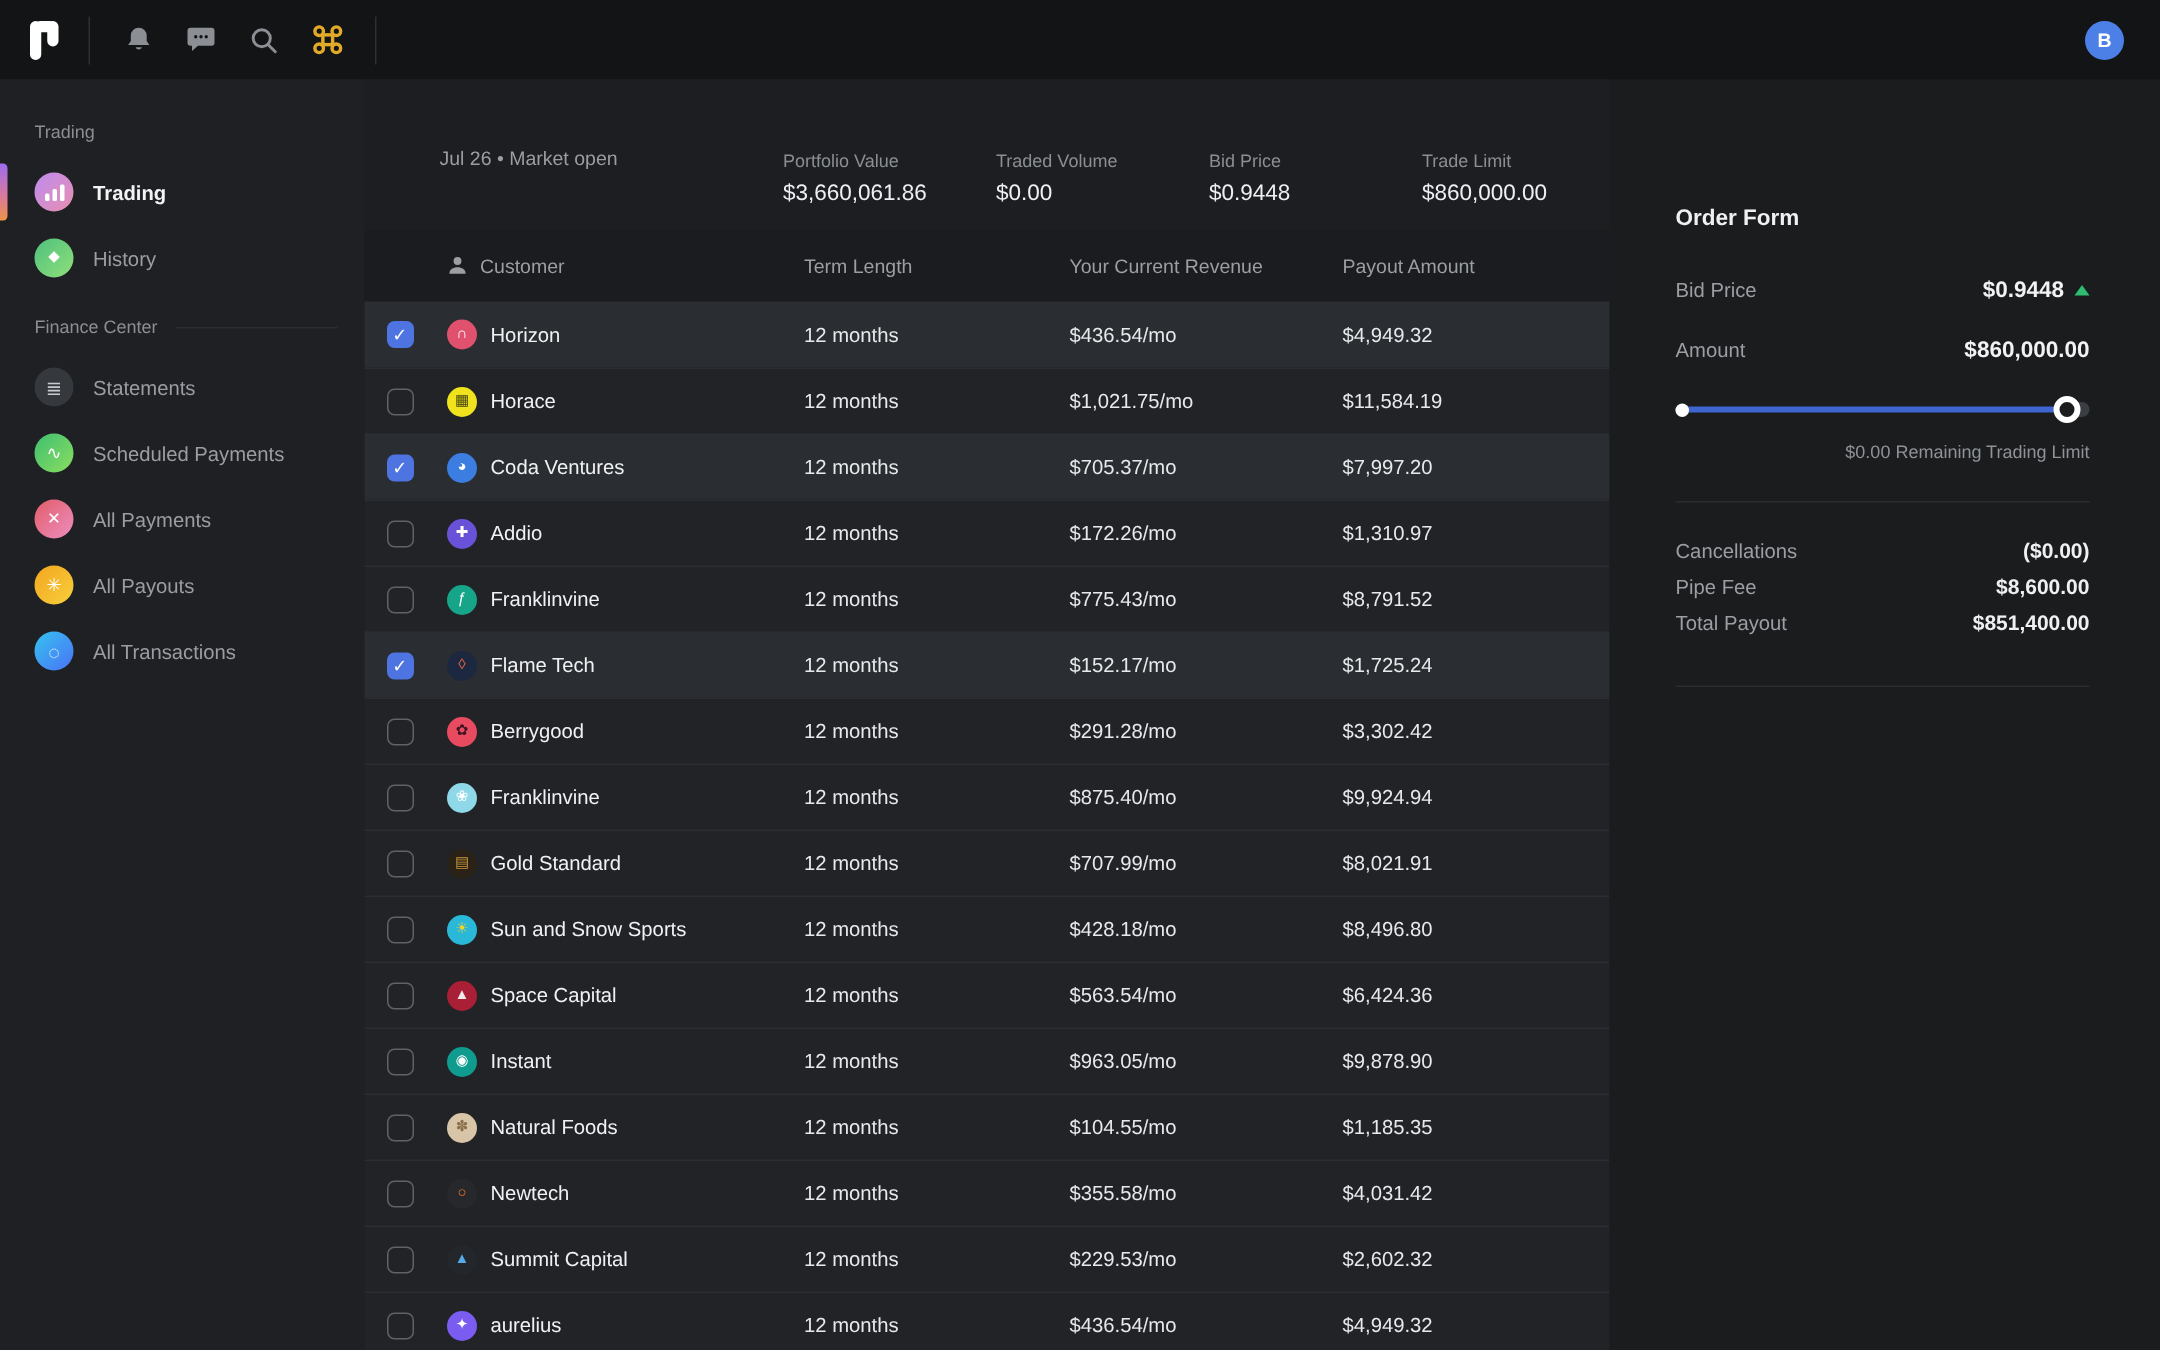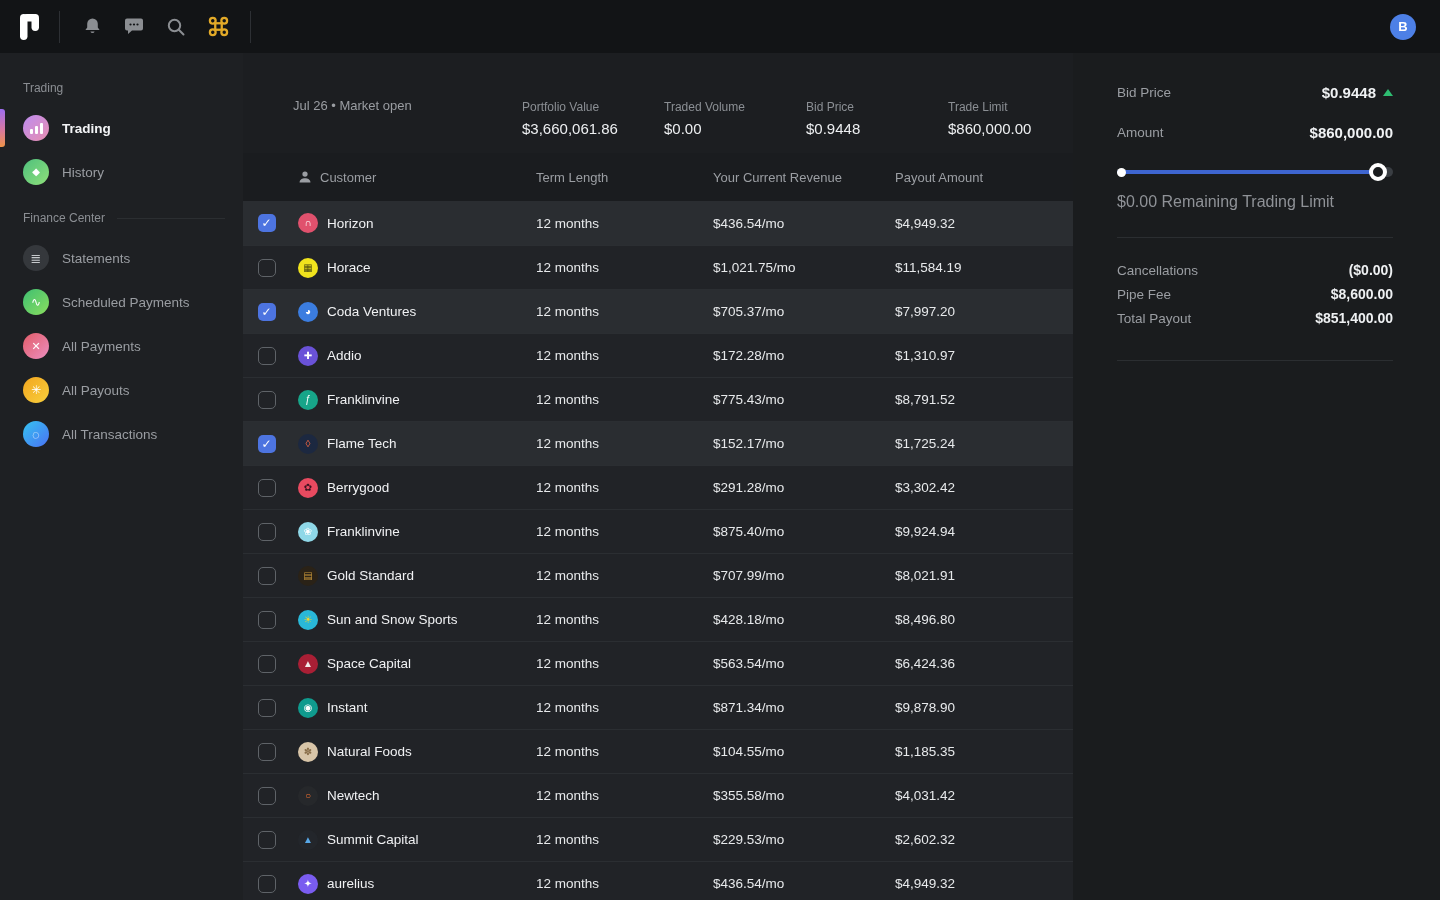--- a/index.html
+++ b/index.html
@@ -82,21 +82,21 @@
   .kv-label { font-size:13.5px; color:#9b9ea3; }
   .kv-value { font-size:15px; font-weight:bold; color:#f0f2f4; display:flex; align-items:center; }
   .tri-up { width:0; height:0; border-left:5px solid transparent; border-right:5px solid transparent;
     border-bottom:7px solid #2ebd71; margin-left:7px; }
   .slider { position:relative; height:18px; margin-top:22px; cursor:pointer; }
   .sl-fill { position:absolute; top:7px; left:0; height:4px; background:#3e65d0; border-radius:2px; }
   .sl-rest { position:absolute; top:4px; right:0; height:10px; background:#3a3e43; border-radius:5px; }
   .sl-dot { position:absolute; top:4.5px; left:0; width:9px; height:9px; border-radius:50%; background:#fff; }
   .sl-thumb { position:absolute; top:0; width:18px; height:18px; border-radius:50%;
     border:4px solid #fff; background:#1a1c1e; cursor:grab; }
-  .remaining { margin-top:12px; font-size:16px; color:#8f9297; }
+  .remaining { margin-top:12px; font-size:12px; color:#8f9297;text-align:right; }
   .hr { height:1px; background:#2b2e31; }
   .hr1 { margin-top:26px; }
   .hr2 { margin-top:30px; }
   .sum { margin-top:20px; }
   .sum-row { display:flex; justify-content:space-between; align-items:center; height:24px; }
   .sum-label { font-size:13.5px; color:#9b9ea3; }
   .sum-value { font-size:14px; font-weight:bold; color:#eef0f2; display:flex; align-items:center; gap:5px; }
   .place-btn { margin-top:40px; width:100%; height:44px; border:none; border-radius:8px; background:#00c171;
     color:#fff; font-size:14.5px; font-weight:bold; cursor:pointer; font-family:inherit; }
 </style>
@@ -322,21 +322,21 @@
     <div class="c-check">
       <span class="cb"></span>
     </div>
     <div class="c-customer">
       <span class="avatar" style="background: rgb(106, 82, 216);">
               <span style="color: rgb(255, 255, 255);">✚</span>
             </span>
       <span class="c-name">Addio</span>
     </div>
     <div class="c-term">12 months</div>
-    <div class="c-rev">$172.28/mo</div>
+    <div class="c-rev">$172.26/mo</div>
     <div class="c-pay">$1,310.97</div>
   </div>
 
   <div class="trow">
     <div class="c-check">
       <span class="cb"></span>
     </div>
     <div class="c-customer">
       <span class="avatar" style="background: rgb(23, 165, 137);">
               <span style="color: rgb(255, 255, 255);">ƒ</span>
@@ -444,21 +444,21 @@
     <div class="c-check">
       <span class="cb"></span>
     </div>
     <div class="c-customer">
       <span class="avatar" style="background: rgb(15, 155, 142);">
               <span style="color: rgb(255, 255, 255);">◉</span>
             </span>
       <span class="c-name">Instant</span>
     </div>
     <div class="c-term">12 months</div>
-    <div class="c-rev">$871.34/mo</div>
+    <div class="c-rev">$963.05/mo</div>
     <div class="c-pay">$9,878.90</div>
   </div>
 
   <div class="trow">
     <div class="c-check">
       <span class="cb"></span>
     </div>
     <div class="c-customer">
       <span class="avatar" style="background: rgb(216, 197, 168);">
               <span style="color: rgb(138, 111, 74);">✽</span>
@@ -511,20 +511,21 @@
       <span class="c-name">aurelius</span>
     </div>
     <div class="c-term">12 months</div>
     <div class="c-rev">$436.54/mo</div>
     <div class="c-pay">$4,949.32</div>
   </div>
 </div>
   </div>
 
   <div class="panel">
+    <div class="of-title">Order Form</div>
 
     <div class="kv kv-bid">
       <div class="kv-label">Bid Price</div>
       <div class="kv-value">
         <span>$0.9448</span>
         <span class="tri-up"></span>
       </div>
     </div>
 
     <div class="kv kv-amt">

